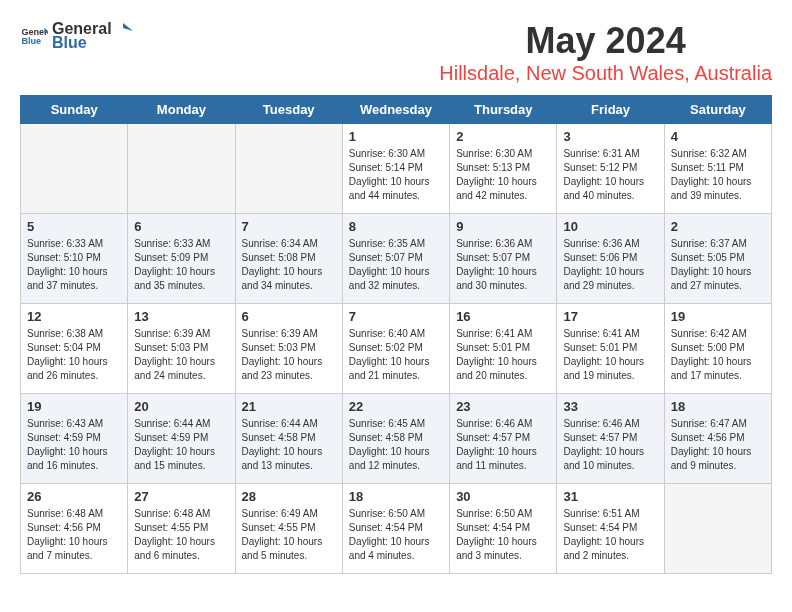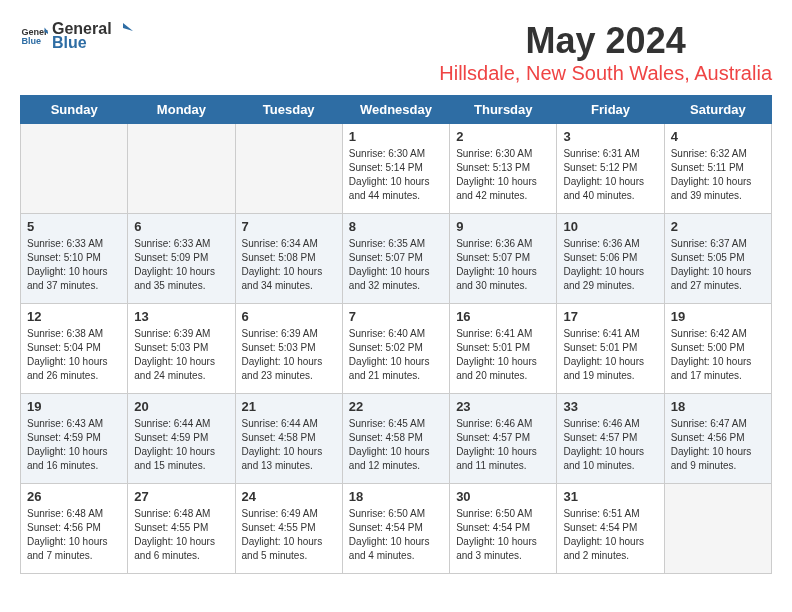--- a/index.html
+++ b/index.html
@@ -231,21 +231,21 @@
       <tr>
         <td>
           <div class="day-number">26</div>
           <div class="day-info">Sunrise: 6:48 AM<br>Sunset: 4:56 PM<br>Daylight: 10 hours and 7 minutes.</div>
         </td>
         <td>
           <div class="day-number">27</div>
           <div class="day-info">Sunrise: 6:48 AM<br>Sunset: 4:55 PM<br>Daylight: 10 hours and 6 minutes.</div>
         </td>
         <td>
-          <div class="day-number">24</div>
+          <div class="day-number">28</div>
           <div class="day-info">Sunrise: 6:49 AM<br>Sunset: 4:55 PM<br>Daylight: 10 hours and 5 minutes.</div>
         </td>
         <td>
           <div class="day-number">18</div>
           <div class="day-info">Sunrise: 6:50 AM<br>Sunset: 4:54 PM<br>Daylight: 10 hours and 4 minutes.</div>
         </td>
         <td>
           <div class="day-number">30</div>
           <div class="day-info">Sunrise: 6:50 AM<br>Sunset: 4:54 PM<br>Daylight: 10 hours and 3 minutes.</div>
         </td>

